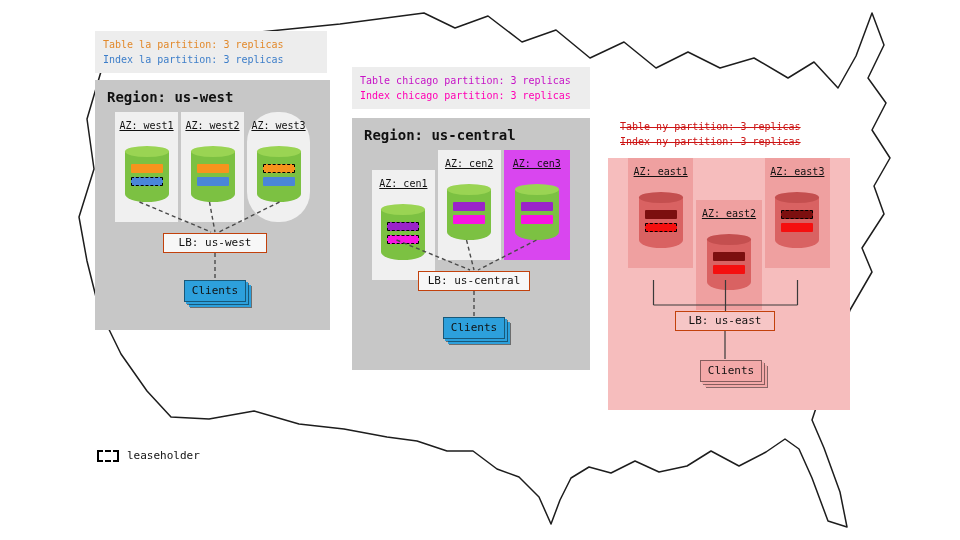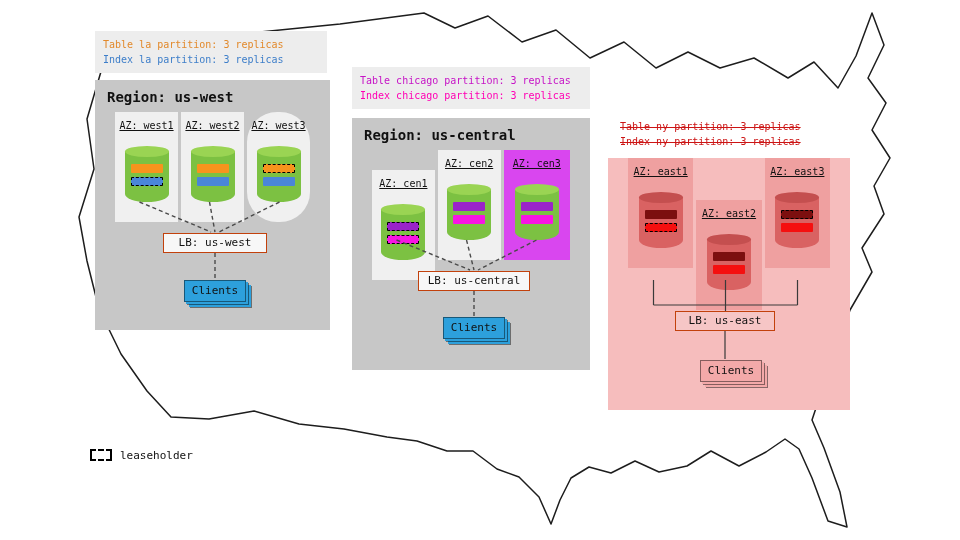--- a/index.html
+++ b/index.html
@@ -32,21 +32,21 @@
 
   .lb-box { position:absolute; z-index:3; height:20px; border:1px solid #c2410c;
             font-size:11px; line-height:18px; text-align:center; }
 
   .clients { position:absolute; z-index:4; width:62px; height:22px;
              background-color:var(--cfill); border:1px solid rgba(0,0,0,.45);
              font-size:11px; line-height:20px; text-align:center;
              box-shadow: 2px 2px 0 0 var(--cfill), 3px 3px 0 0 rgba(0,0,0,.45),
                          5px 5px 0 0 var(--cfill), 6px 6px 0 0 rgba(0,0,0,.45); }
 
-  .legend { position:absolute; z-index:1; left:90px; top:449px; display:flex; align-items:flex-start; gap:8px; }
+  .legend { position:absolute; z-index:1; left:97px; top:449px; display:flex; align-items:flex-end; gap:8px; }
   .legend-swatch { width:22px; height:12px; border:2px dashed #000; background:#fff; }
   .legend-label { font-size:11px; }
 </style>
 </head>
 <body>
 
 <svg class="map-layer" width="960" height="540" viewBox="0 0 960 540">
   <path fill="none" stroke="#1d1d1d" stroke-width="1.5" stroke-linejoin="round" d="M 105 58 L 180 42 L 260 32 L 340 24 L 424 13 L 455 28 L 488 16 L 522 42 L 556 30 L 590 58
        L 624 42 L 656 68 L 688 52 L 720 68 L 754 58 L 788 78 L 814 62 L 838 88 L 856 56 L 872 13
        L 884 45 L 868 78 L 886 103 L 872 130 L 890 158 L 874 186 L 884 214 L 862 248 L 872 272

